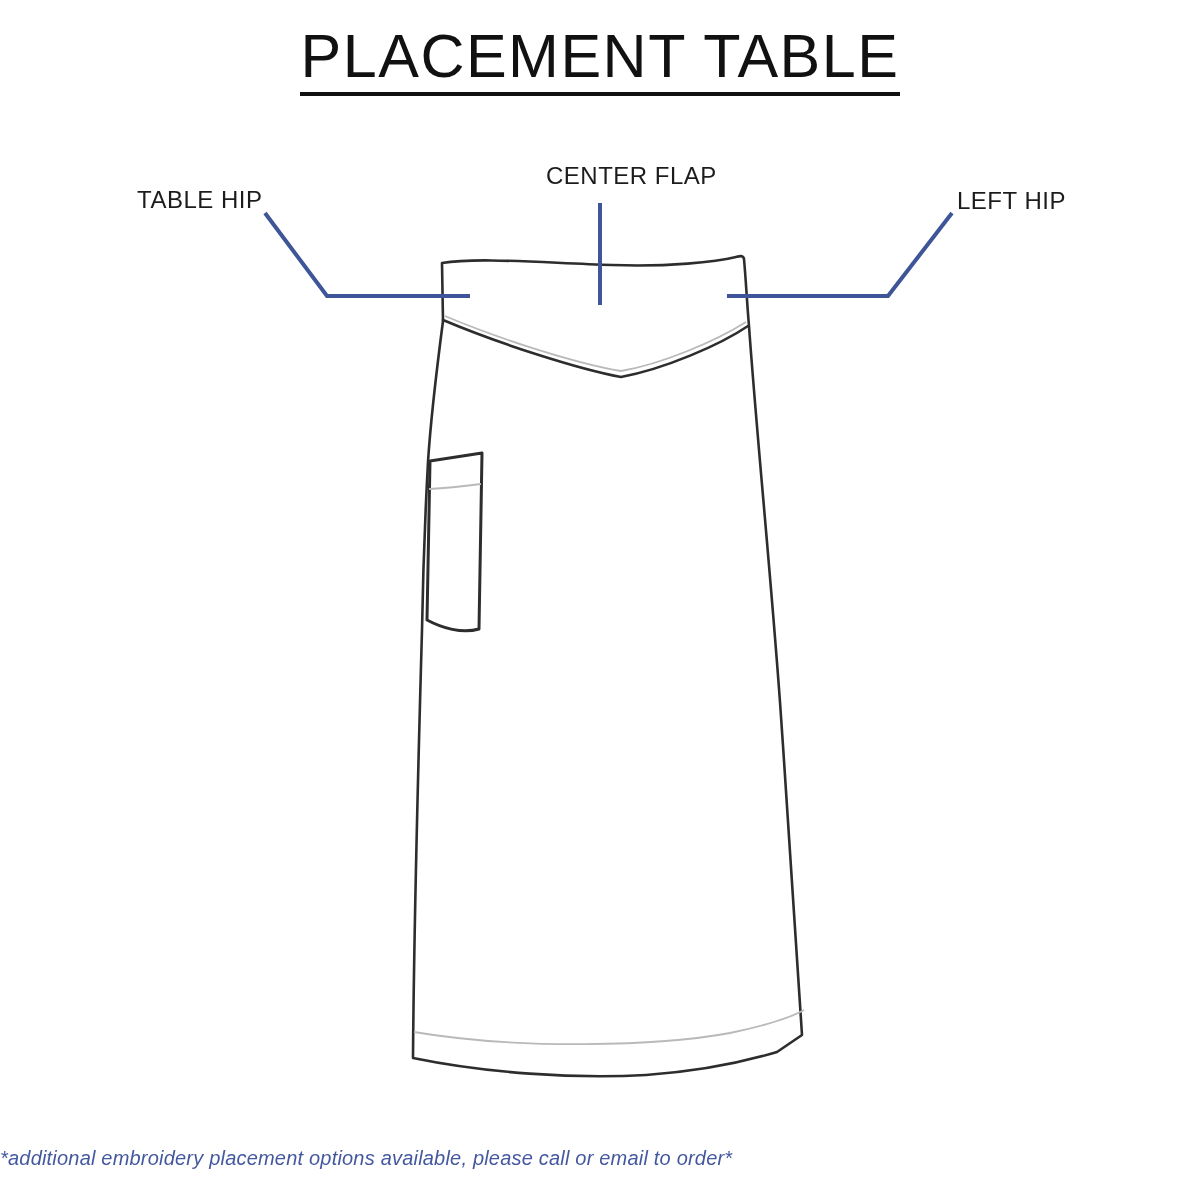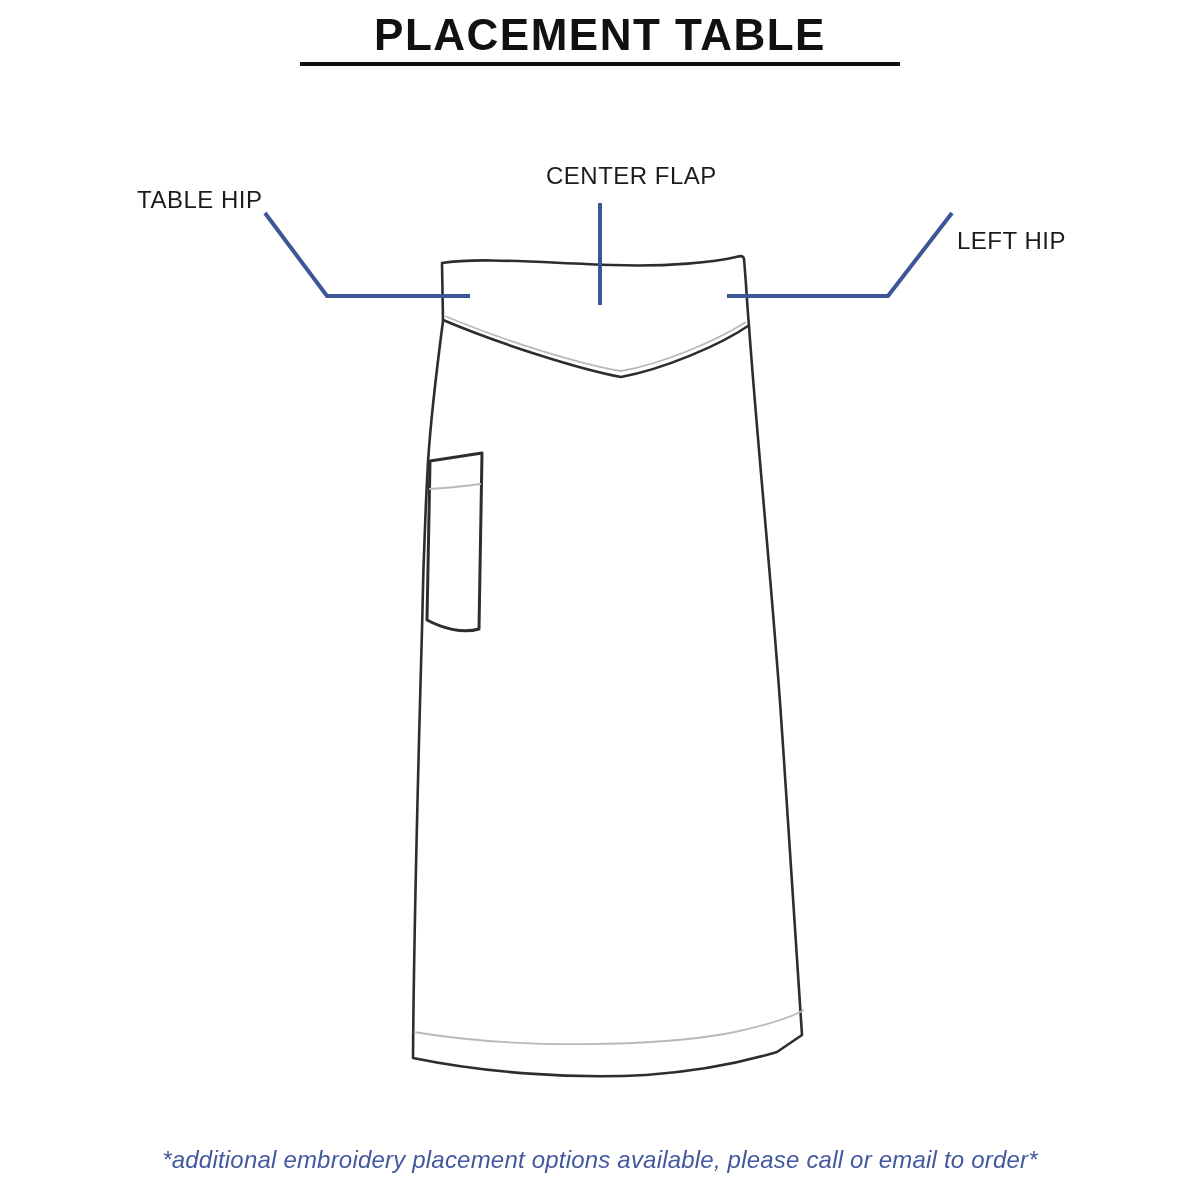--- a/index.html
+++ b/index.html
@@ -10,25 +10,26 @@
     overflow: hidden;
     font-family: "Liberation Sans", sans-serif;
   }
   .header {
     position: absolute;
     left: 0; right: 0; top: 12px;
     text-align: center;
   }
   .title {
     display: inline-block;
-    font-size: 44px;
-    font-weight: 700;
+    font-size: 61px;
+    font-weight: 400;
     letter-spacing: 1.5px;
     color: #111111;
     line-height: 1.05;
+    margin-top: 12px;
   }
   .title-underline {
     width: 600px; height: 4px;
     background: #111111;
     margin: 4px auto 0 auto;
   }
   .drawing {
     position: absolute;
     left: 0; top: 0;
     width: 1200px; height: 1200px;
@@ -36,27 +37,26 @@
   .callout-label {
     position: absolute;
     font-size: 24px;
     letter-spacing: 0.5px;
     color: #1c1c1c;
     white-space: nowrap;
     line-height: 1;
   }
   .label-right-hip  { left: 137px; top: 188px; }
   .label-center-flap{ left: 518px; top: 164px; margin-left: 28px; }
-  .label-left-hip   { left: 957px; top: 189px; margin-top: 40px; }
+  .label-left-hip   { left: 957px; top: 189px; }
   .footnote {
     position: absolute;
     left: 0; right: 0; top: 1146px;
-    text-align: center;
     font-style: italic;
-    font-size: 24px;
+    font-size: 20px;
     letter-spacing: 0.2px;
     color: #44589f;
     line-height: 1.2;
   }
 </style>
 </head>
 <body>
 
 <div>
 

